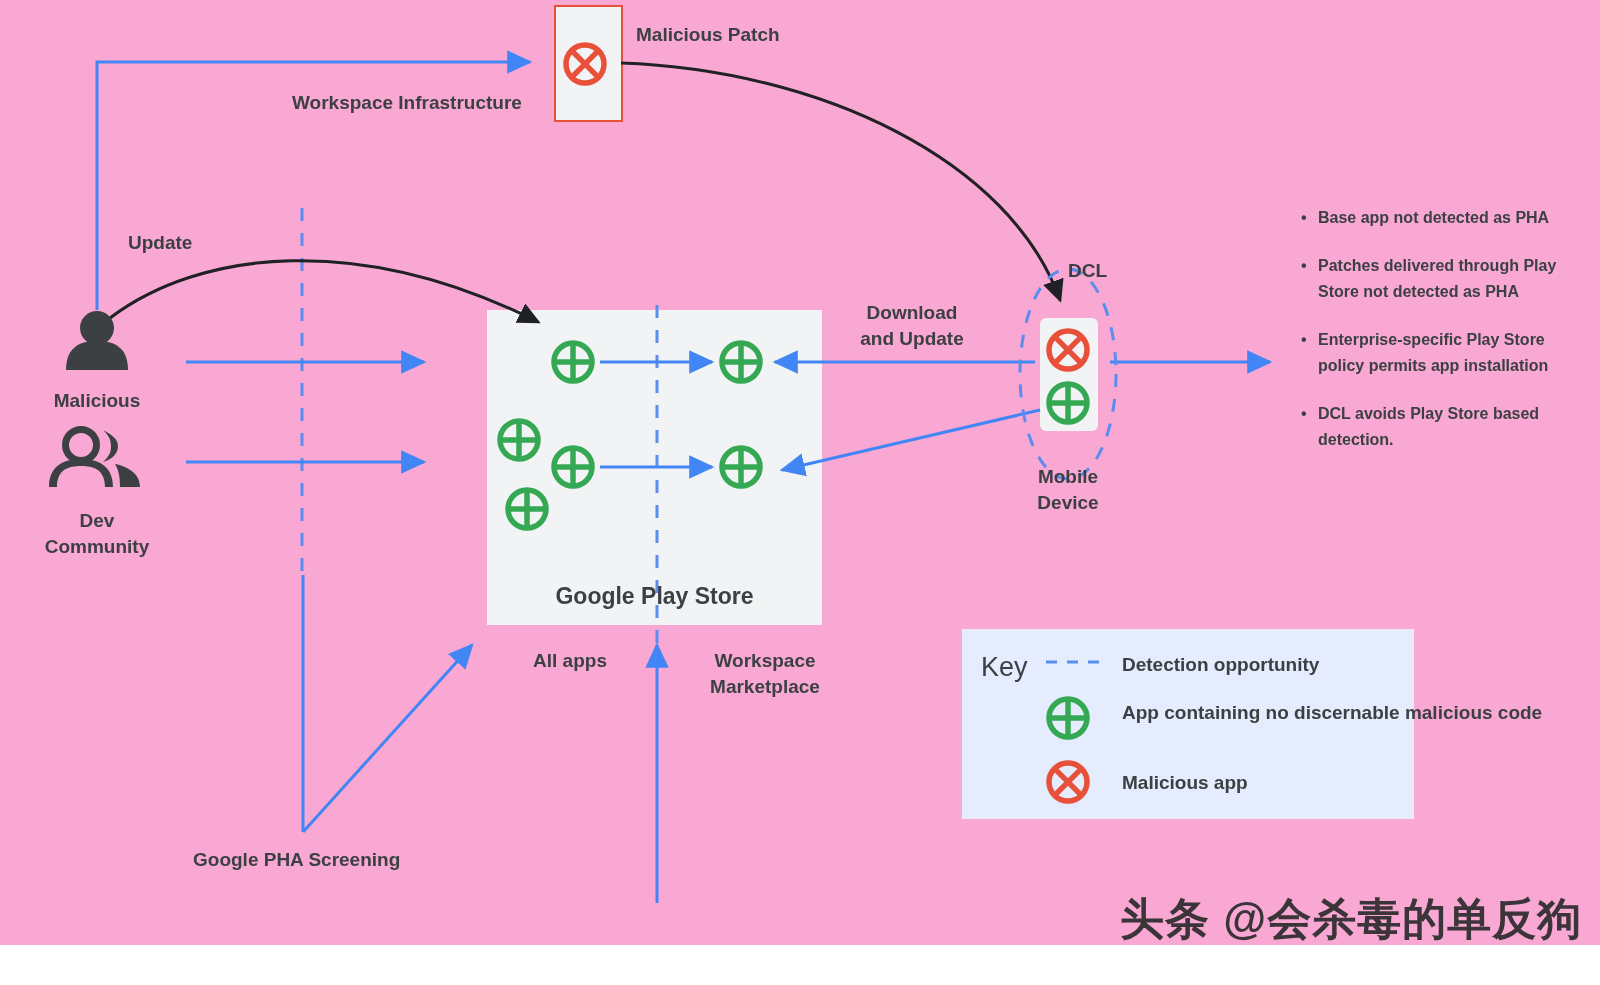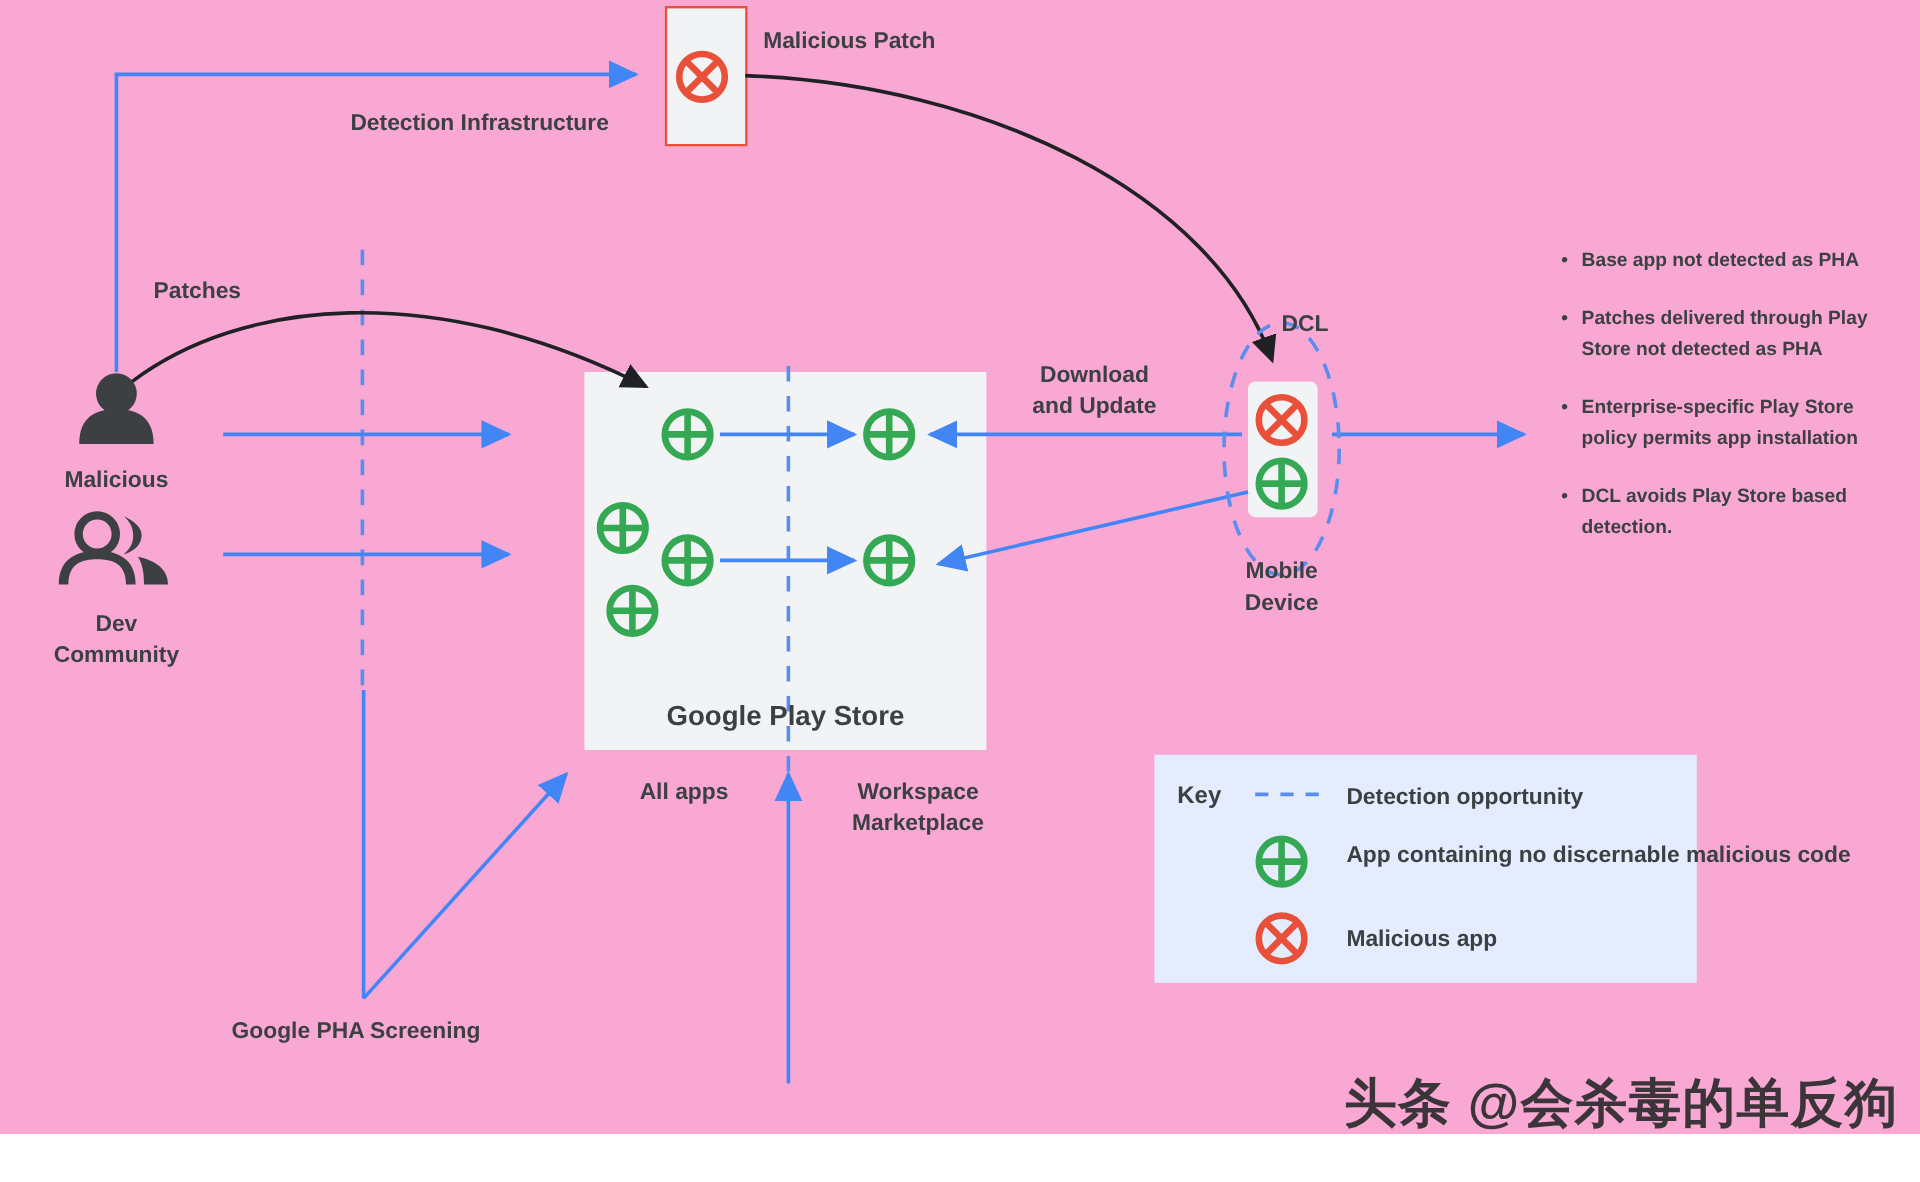--- a/index.html
+++ b/index.html
@@ -84,22 +84,22 @@
     left: 962px;
     top: 629px;
     width: 452px;
     height: 190px;
     background: #e4ecfd;
   }
   #key-label {
     position: absolute;
     left: 981px;
     top: 652px;
-    font-size: 20px;
-    font-weight: bold;
+    font-size: 27px;
+    font-weight: normal;
     color: #3c4043;
   }
   .key-text {
     position: absolute;
     color: #3c4043;
     font-weight: bold;
     font-size: 19px;
     line-height: 26px;
   }
 
@@ -259,23 +259,23 @@
     <g transform="translate(1068,718)">
       <use href="#glyph-green-app"></use>
     </g>
     <g transform="translate(1068,782)">
       <use href="#glyph-red-malicious"></use>
     </g>
   </svg>
 
   <div class="lbl" style="left:636px; top:22px;">Malicious Patch</div>
 
-  <div class="lbl" style="left:292px; top:90px;">Detection Infrastructure</div>
-
-  <div class="lbl" style="left:128px; top:230px;">Patches</div>
+  <div class="lbl" style="left:292px; top:90px;">Workspace Infrastructure</div>
+
+  <div class="lbl" style="left:128px; top:230px;">Update</div>
 
   <div class="lbl center" style="left:27px; top:388px; width:140px;">Malicious</div>
 
   <div class="lbl center" style="left:27px; top:508px; width:140px;">Dev
 Community</div>
 
   <div id="play-store-title">Google Play Store</div>
 
   <div class="lbl center" style="left:500px; top:648px; width:140px;">All apps</div>
 

